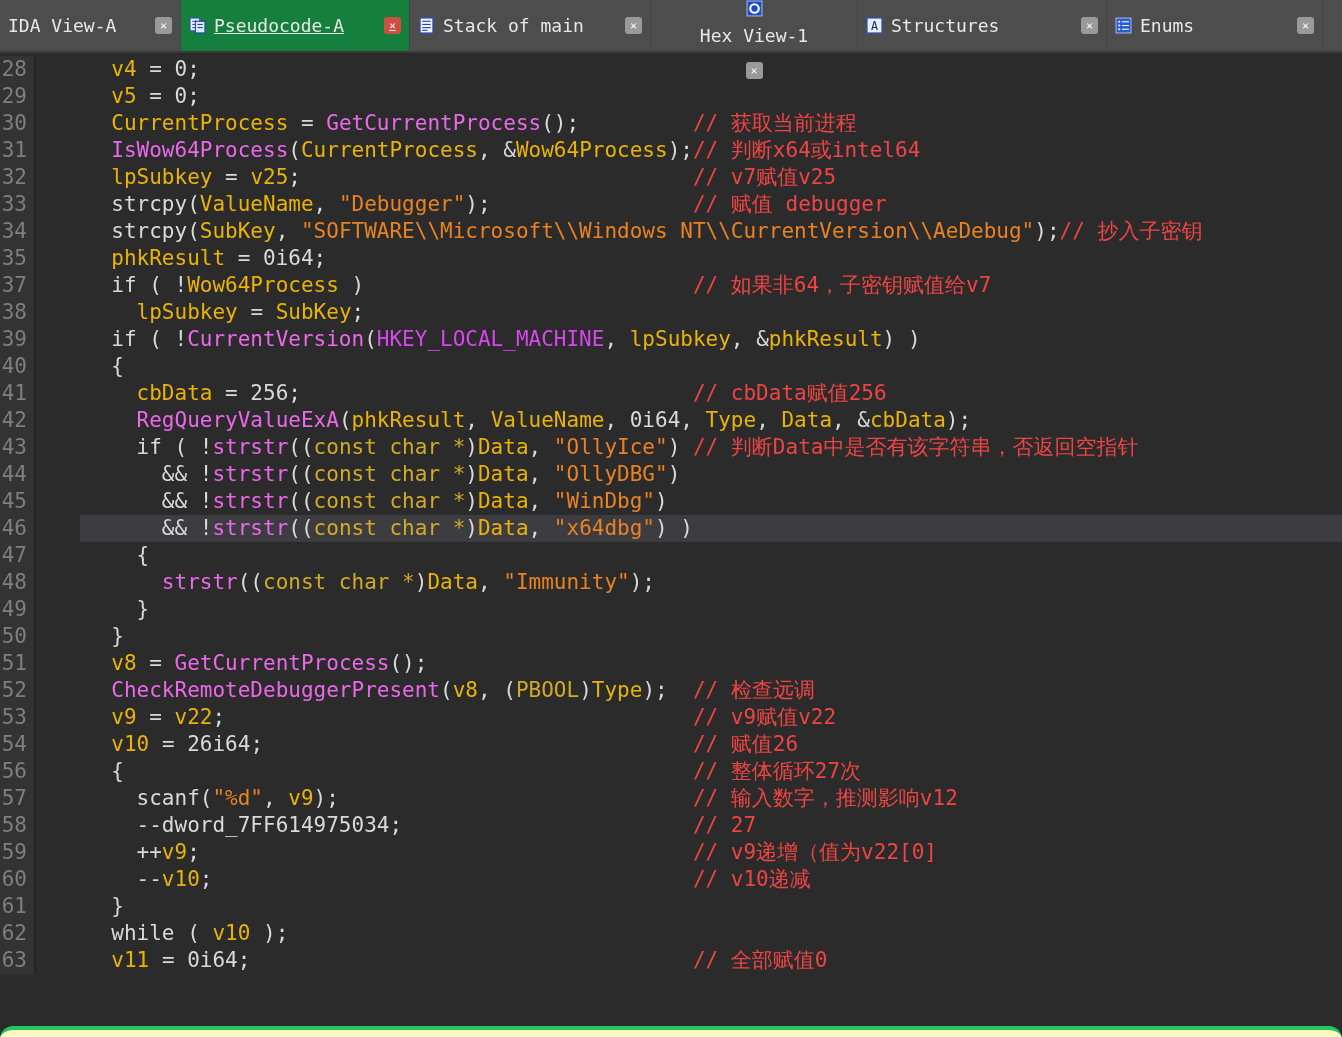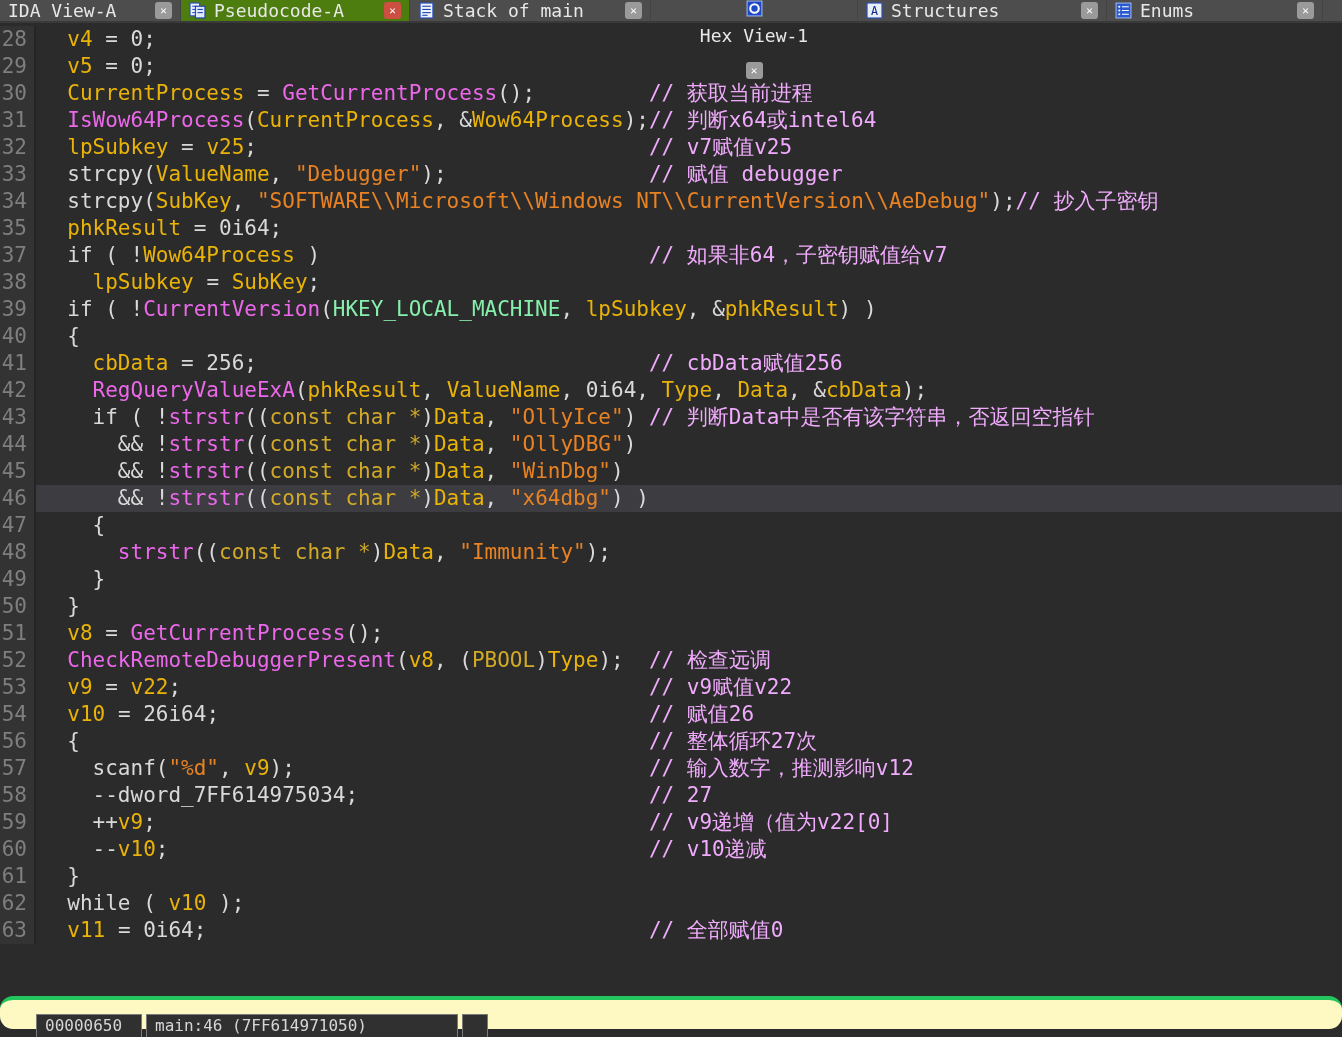--- a/index.html
+++ b/index.html
@@ -1,38 +1,38 @@
 <!DOCTYPE html>
 <html><head>
 <meta charset="utf-8">
 <style>
   html,body{margin:0;padding:0;width:1342px;height:1037px;overflow:hidden;background:#2b2b2b;
     font-family:"DejaVu Sans Mono",monospace;}
   
-  .tabbar{height:23px;background:#4d4d4d;display:flex;align-items:stretch;
+  .tabbar{height:53px;background:#4d4d4d;display:flex;align-items:stretch;
     border-bottom:2px solid #3a3a3a;box-sizing:border-box;}
   .tab{display:flex;align-items:center;gap:8px;padding:0 8px;box-sizing:border-box;
     border-right:1px solid #444;color:#e8e8e8;font-size:18px;cursor:default;}
-  .tab.active{background:#4d7c0f;}
+  .tab.active{background:#15803d;text-decoration:underline;}
   .t0{width:181px;} .t1{width:229px;} .t2{width:241px;} .t3{width:207px;flex-direction:column;} .t4{width:249px;} .t5{width:216px;}
   .tab .lbl{white-space:nowrap;flex:0 0 auto;}
   .tab .spring{flex:1;}
   .tclose{width:17px;height:17px;border-radius:3px;background:#9a9a9a;color:#fff;
     font-size:11px;line-height:17px;text-align:center;flex:0 0 auto;}
   .tclose.red{background:#cd4f42;}
   .ticon{width:17px;height:17px;flex:0 0 auto;display:inline-block;}
   
   .editor{height:973px;background:#2b2b2b;overflow:hidden;padding-top:3px;box-sizing:border-box;}
-  .row{display:flex;height:27px;line-height:27px;font-size:21px;}
+  .row{display:flex;height:27px;line-height:27px;font-size:21px;gap:44px;}
   .ln{width:36px;flex:0 0 36px;background:#333333;color:#7f7f7f;text-align:right;
     padding-right:7px;box-sizing:border-box;border-right:2px solid #242424;}
   .code{flex:1;white-space:pre;padding-left:6px;color:#d9d9d9;}
   .row.hl .code{background:#3c3c41;}
   .tk-w{color:#d9d9d9;} .tk-v{color:#eab308;} .tk-f{color:#ec68ea;}
-  .tk-s{color:#e88223;} .tk-c{color:#f0abfc;margin-top:28px;} .tk-t{color:#d2aa28;} .tk-m{color:#86efac;}
+  .tk-s{color:#e88223;} .tk-c{color:#ef4444;margin-top:28px;} .tk-t{color:#d2aa28;} .tk-m{color:#d946ef;}
   
   .statusbar{position:relative;height:29px;background:#fef9c3;border-top:4px solid #22c55e;border-radius:13px;}
   .sbox{position:absolute;top:14px;height:26px;box-sizing:border-box;border:1px solid #7a7a7a;
     background:#303030;color:#d6d6d6;font-size:16px;line-height:22px;padding:0 8px;white-space:nowrap;overflow:hidden;}
   .sb-a{left:36px;width:106px;}
   .sb-b{left:146px;width:312px;}
   .sb-c{left:462px;width:26px;}
 </style>
 </head>
 <body>

